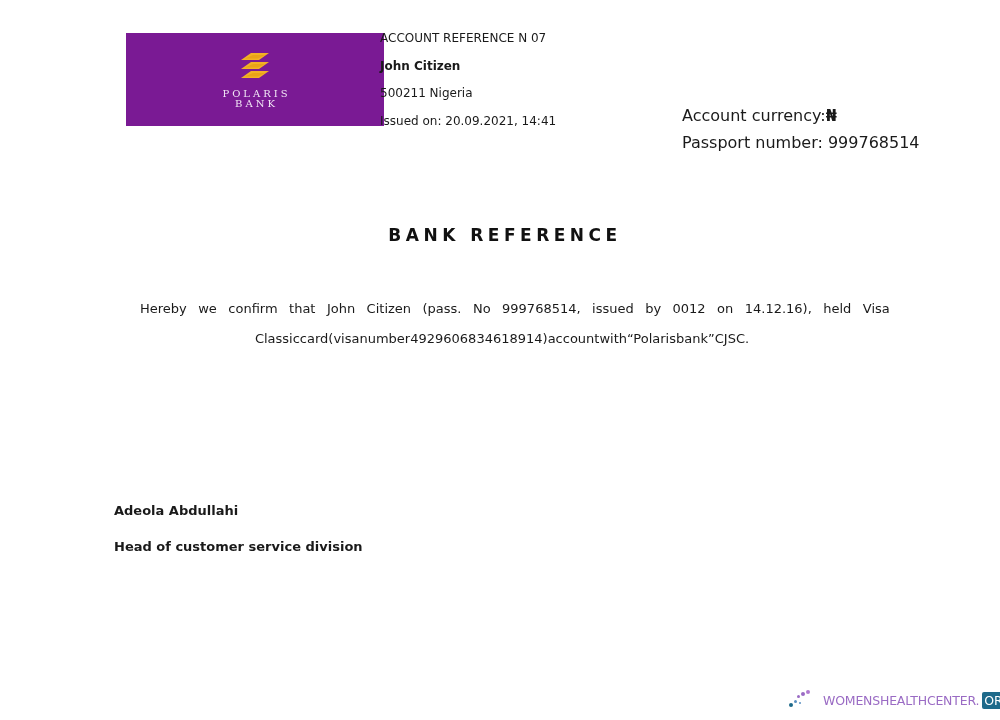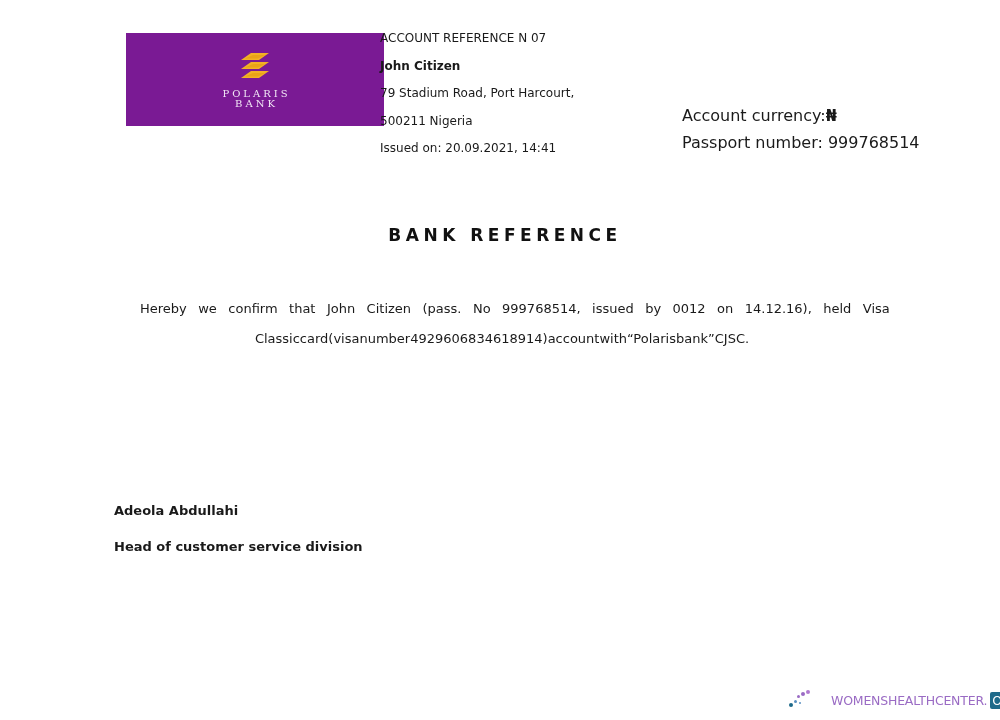--- a/index.html
+++ b/index.html
@@ -138,21 +138,21 @@
       position: relative;
     }
     .wm-dots span {
       position: absolute;
       border-radius: 50%;
     }
     .wm-text {
       font-size: 12.5px;
       color: #9a6bc4;
       letter-spacing: -0.2px;
-      margin-left: 20px;
+      margin-left: 12px;
     }
     .wm-org {
       background: #1e6a8a;
       color: #fff;
       font-size: 12.5px;
       padding: 1px 2px;
       margin-left: 3px;
       border-radius: 2px;
     }
   </style>
@@ -168,21 +168,20 @@
     <path d="M14 13 L26 13 L19 16.5 L6 16.5 Z" fill="#e39a12" opacity="0.6"></path>
     <path d="M14 22 L26 22 L19 25.5 L6 25.5 Z" fill="#e39a12" opacity="0.6"></path>
   </svg>
   <div class="logo-text l1">POLARIS</div>
   <div class="logo-text l2">BANK</div>
 </div>
 
 <div class="header-center">
   <div class="line">ACCOUNT REFERENCE N 07</div>
   <div class="line bold">John Citizen</div>
-  <div class="line">79 Stadium Road, Port Harcourt,</div>
   <div class="line">500211 Nigeria</div>
   <div class="line">Issued on: 20.09.2021, 14:41</div>
 </div>
 
 <div class="header-right">
   <div class="line">
     <span>Account currency:</span><span class="naira">₦</span>
   </div>
   <div class="line">Passport number: 999768514</div>
 </div>

